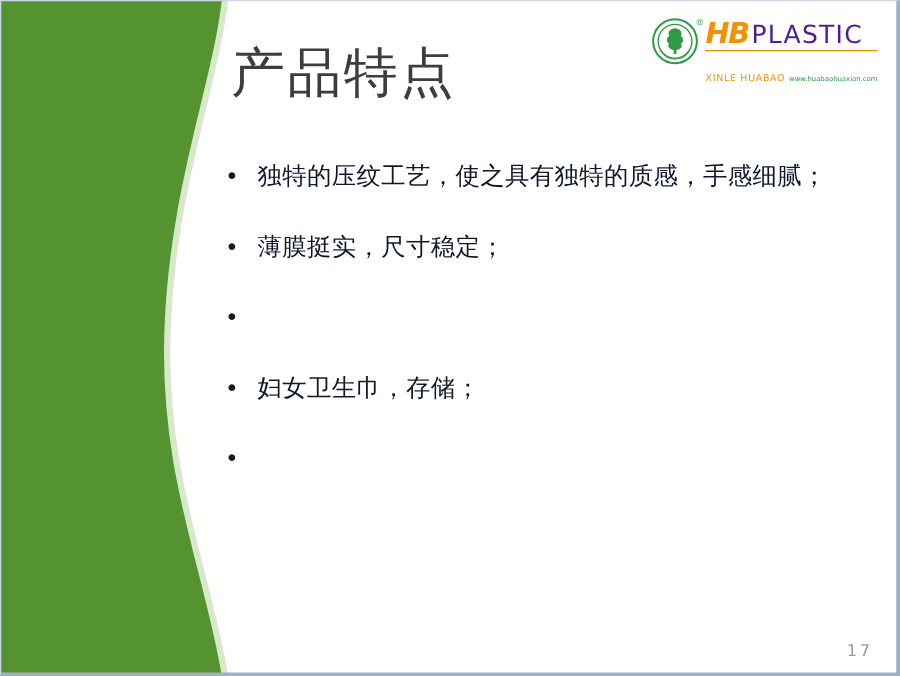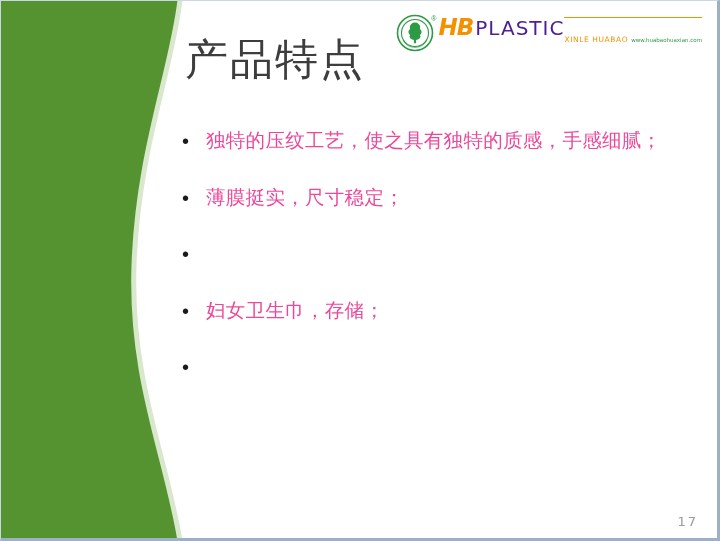--- a/index.html
+++ b/index.html
@@ -78,24 +78,24 @@
     width: 28px;
     font-size: 20px;
     line-height: 30px;
     color: #1a1a1a;
     text-align: left;
     padding-left: 4px;
     box-sizing: border-box;
   }
   .bullet-text {
     flex: 1 1 auto;
-    font-family: Liberation Serif, serif;
+    font-family: Liberation Sans, sans-serif;
     font-size: 19.5px;
     line-height: 30px;
-    color: #ec4899;
+    color: #0f172a;
     letter-spacing: 0.3px;
     white-space: nowrap;
   }
 
   
   #logo {
     position: absolute;
     right: 18px;
     top: 14px;
     height: 42px;
@@ -115,20 +115,21 @@
     top: 1px;
     font-size: 7px;
     color: #2e9a45;
     line-height: 1;
   }
   #logo-wordmark {
     flex: 0 0 auto;
     margin-left: 5px;
     padding-top: 2px;
     display: flex;
+    flex-direction: column;
     align-items: flex-start;
   }
   #logo-main-line {
     display: flex;
     align-items: baseline;
   }
   #logo-hb {
     font-family: "DejaVu Sans", sans-serif;
     font-weight: bold;
     font-style: italic;

